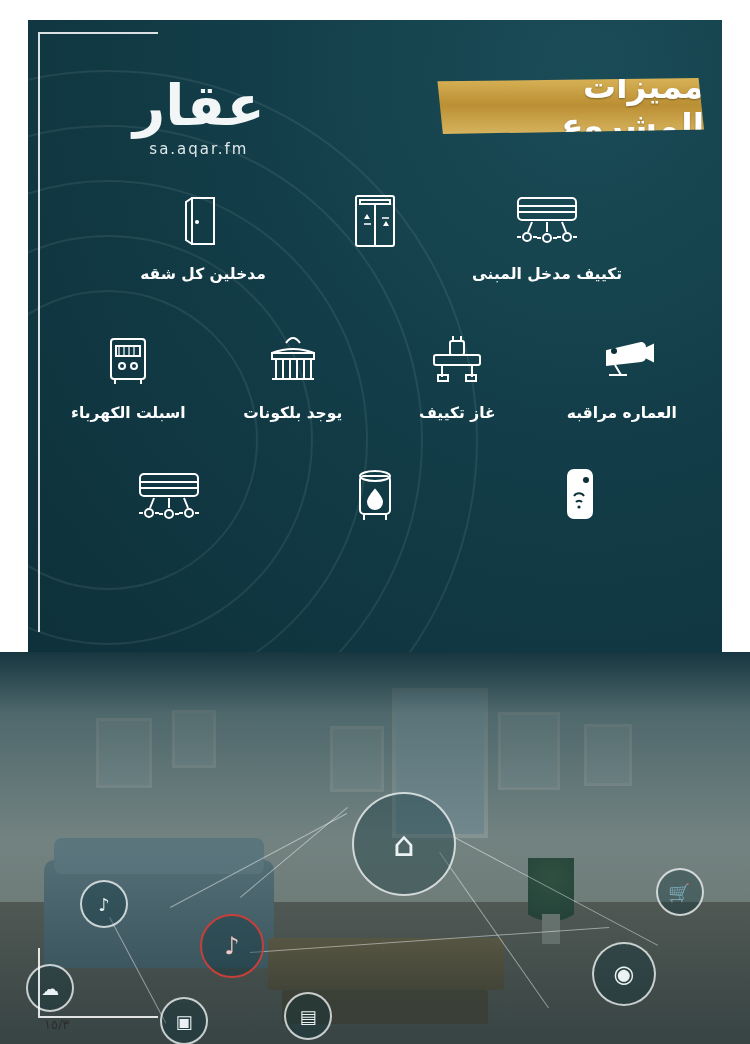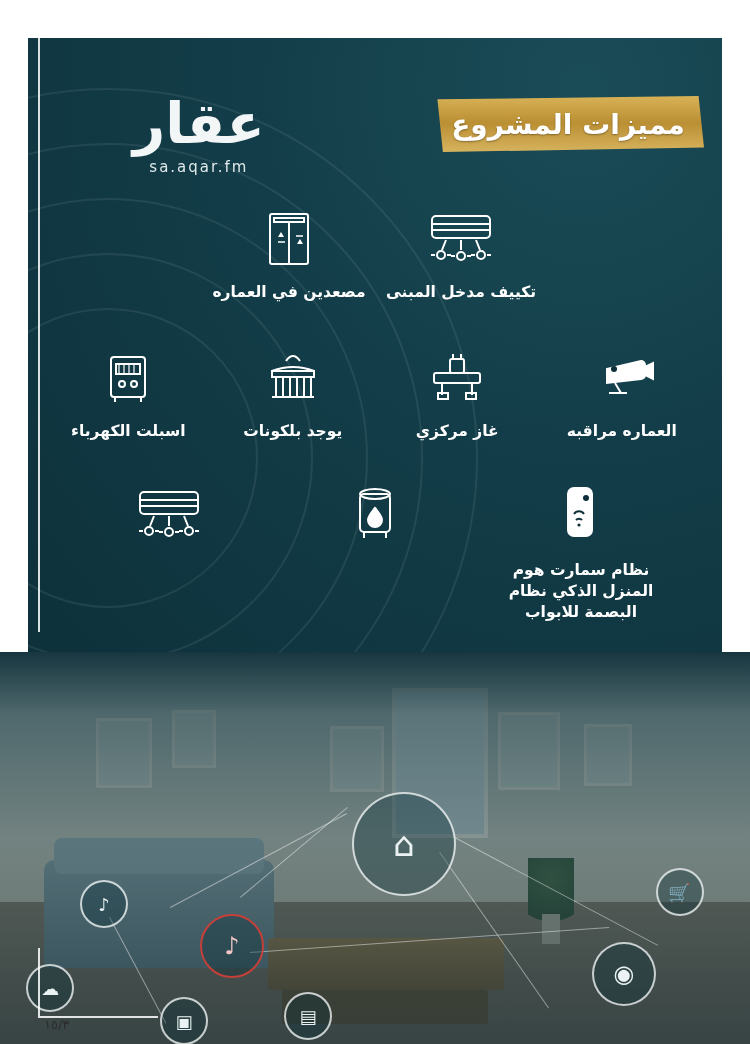--- a/index.html
+++ b/index.html
@@ -12,21 +12,21 @@
   .page {
     position: relative;
     width: 750px; height: 1044px;
     background: #ffffff;
     overflow: hidden;
   }
 
   
   .panel {
     position: absolute;
-    left: 28px; top: 38px;
+    left: 28px; top: 20px;
     width: 694px; height: 1000px;
     background:
       radial-gradient(120% 90% at 80% 5%, #1a4c57 0%, #123c47 45%, #0d2f39 100%);
     overflow: hidden;
   }
   
   .arcs {
     position: absolute;
     left: -300px; top: 40px;
     width: 760px; height: 760px;
@@ -92,21 +92,21 @@
     position: absolute;
     right: 18px; top: 58px;
     width: 272px; height: 56px;
     background: linear-gradient(180deg,#d8b257 0%, #bb8f33 48%, #d6b35e 100%);
     clip-path: polygon(2% 6%, 98% 0%, 100% 92%, 4% 100%);
     display: flex; align-items: center; justify-content: center;
     box-shadow: 0 2px 6px rgba(0,0,0,.35);
   }
   .ribbon .txt {
     color: #ffffff;
-    font-size: 28px;
+    font-size: 33px;
     font-weight: 700;
     text-shadow: 0 1px 2px rgba(0,0,0,.35);
   }
 
   
   .features {
     position: absolute;
     left: 22px; right: 22px; top: 168px;
   }
   .row {
@@ -277,23 +277,32 @@
           <div class="ico">
             <svg width="74" height="58" viewBox="0 0 74 58" fill="none" stroke="#fff" stroke-width="2">
               <rect x="18" y="4" width="38" height="50" rx="2"></rect>
               <line x1="37" y1="12" x2="37" y2="54"></line>
               <rect x="22" y="8" width="30" height="4"></rect>
               <path d="M29 22 l-3 5 h6 z" fill="#fff" stroke="none"></path>
               <path d="M45 34 l3 -5 l3 5 z" fill="#fff" stroke="none"></path>
               <path d="M26 32 h7 M44 26 h7" stroke-width="1.5"></path>
             </svg>
           </div>
-          <div class="lbl">مصعدين في العماره</div>
-        </div>
-
+        </div>
+
+        <div class="feat">
+          <div class="ico">
+            <svg width="74" height="58" viewBox="0 0 74 58" fill="none" stroke="#fff" stroke-width="2">
+              <path d="M26 6 h22 v46 h-22 z"></path>
+              <path d="M26 6 l-6 4 v38 l6 4"></path>
+              <circle cx="31" cy="30" r="2" fill="#fff" stroke="none"></circle>
+            </svg>
+          </div>
+          <div class="lbl">مدخلين كل شقه</div>
+        </div>
       </div>
 
       <div class="row r2">
         <div class="feat">
           <div class="ico">
             <svg width="74" height="58" viewBox="0 0 74 58" fill="none" stroke="#fff" stroke-width="2">
               <path d="M22 20 l34 -8 a4 4 0 0 1 4 4 v10 a4 4 0 0 1 -4 4 l-34 4 z" fill="#fff" stroke="#fff"></path>
               <path d="M30 34 l6 10"></path>
               <path d="M24 44 h18"></path>
               <path d="M60 18 l8 -4 v16 l-8 -4 z" fill="#fff" stroke="#fff"></path>
@@ -307,21 +316,21 @@
           <div class="ico">
             <svg width="74" height="58" viewBox="0 0 74 58" fill="none" stroke="#fff" stroke-width="2">
               <rect x="14" y="24" width="46" height="10" rx="2"></rect>
               <rect x="30" y="10" width="14" height="14" rx="2"></rect>
               <path d="M33 10 v-5 M41 10 v-5"></path>
               <path d="M22 34 v12 M52 34 v12"></path>
               <rect x="18" y="44" width="10" height="6"></rect>
               <rect x="46" y="44" width="10" height="6"></rect>
             </svg>
           </div>
-          <div class="lbl">غاز مركزي</div>
+          <div class="lbl">غاز تكييف</div>
         </div>
 
         <div class="feat">
           <div class="ico">
             <svg width="74" height="58" viewBox="0 0 74 58" fill="none" stroke="#fff" stroke-width="2">
               <path d="M30 12 q7 -10 14 0"></path>
               <rect x="16" y="22" width="42" height="6"></rect>
               <path d="M20 28 v20 M27 28 v20 M34 28 v20 M41 28 v20 M48 28 v20 M55 28 v20"></path>
               <path d="M16 48 h42"></path>
               <path d="M16 22 q21 -8 42 0"></path>
@@ -349,21 +358,20 @@
         <div class="feat">
           <div class="ico">
             <svg width="74" height="62" viewBox="0 0 74 62" fill="none" stroke="#fff" stroke-width="2">
               <rect x="24" y="4" width="24" height="48" rx="6" fill="#fff" stroke="#fff"></rect>
               <circle cx="42" cy="14" r="3" fill="#0d2f39" stroke="none"></circle>
               <path d="M30 30 a6 6 0 0 1 10 0" stroke="#0d2f39" stroke-width="2" fill="none"></path>
               <path d="M32 36 a4 4 0 0 1 6 0" stroke="#0d2f39" stroke-width="2" fill="none"></path>
               <circle cx="35" cy="41" r="1.6" fill="#0d2f39" stroke="none"></circle>
             </svg>
           </div>
-          <div class="lbl">نظام سمارت هوم المنزل الذكي  نظام البصمة للابواب</div>
         </div>
 
         <div class="feat">
           <div class="ico">
             <svg width="74" height="62" viewBox="0 0 74 62" fill="none" stroke="#fff" stroke-width="2">
               <rect x="22" y="10" width="30" height="38" rx="4"></rect>
               <ellipse cx="37" cy="10" rx="15" ry="5"></ellipse>
               <path d="M37 24 c5 6 7 9 7 12 a7 7 0 0 1 -14 0 c0 -3 2 -6 7 -12 z" fill="#fff" stroke="#fff"></path>
               <path d="M26 48 v6 M48 48 v6"></path>
             </svg>

